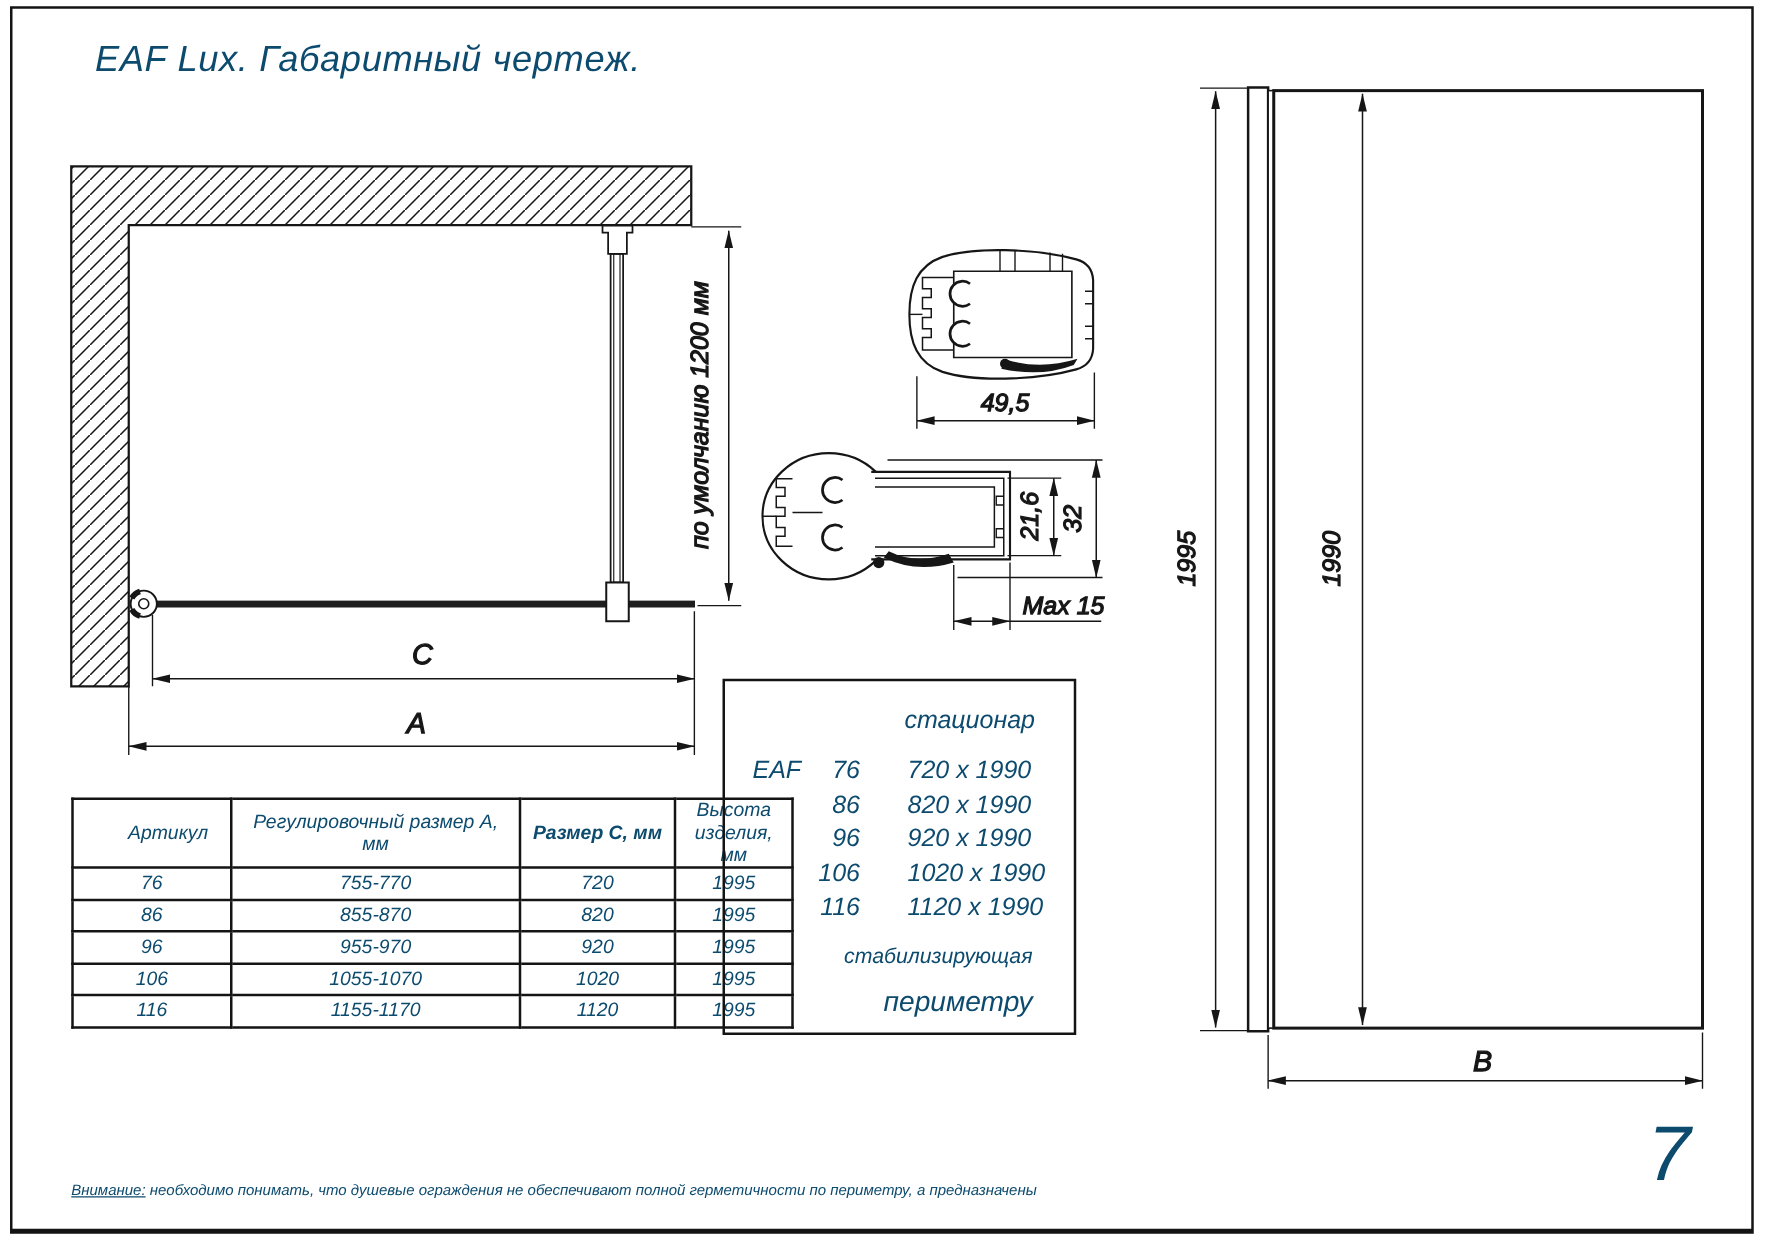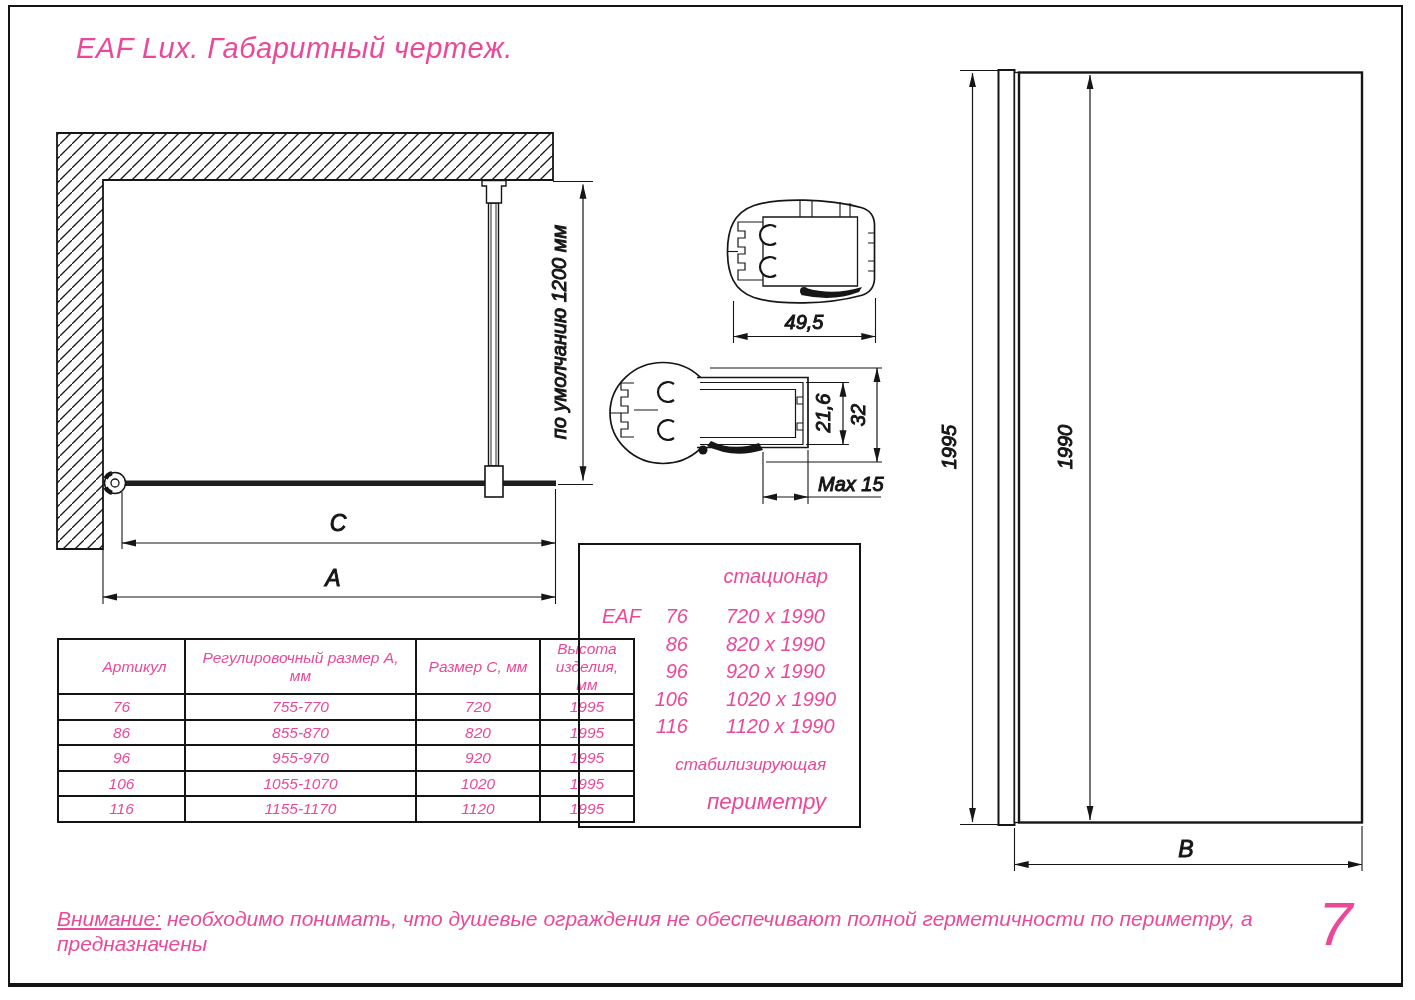--- a/index.html
+++ b/index.html
@@ -1,42 +1,42 @@
 <!DOCTYPE html>
 <html><head>
 <meta charset="utf-8">
 <style>
   html,body{margin:0;padding:0;background:#fff;}
   #page{position:relative;width:1415px;height:1000px;background:#fff;overflow:hidden;
-        font-family:"Liberation Sans",sans-serif;color:#ec4899;}
+        font-family:"Liberation Sans",sans-serif;color:#0c4a6e;}
   #frame{position:absolute;left:8px;top:5px;width:1395px;height:982px;
          border:2px solid #141414;border-bottom-width:4px;box-sizing:border-box;}
   .overlay{position:absolute;left:0;top:0;width:1415px;height:1000px;}
   #title{position:absolute;left:76px;top:32px;font-size:29px;font-style:italic;
          font-weight:500;letter-spacing:.5px;}
   
   #spec{position:absolute;left:57px;top:638px;border-collapse:collapse;
         font-style:italic;font-size:15.5px;text-align:center;table-layout:fixed;}
   #spec td{border:2px solid #141414;padding:0 4px;line-height:1.15;}
-  #spec .c0{width:91px;padding-left:30px;} #spec .c1{width:221px;} #spec .c2{width:114px;} #spec .c3{width:84px;}
+  #spec .c0{width:91px;padding-left:30px;} #spec .c1{width:221px;} #spec .c2{width:114px;font-weight:bold;} #spec .c3{width:84px;}
   #spec .hrow td{height:50px;}
   #spec .drow td{height:23.5px;}
   
   #mbox{position:absolute;left:578px;top:543px;width:283px;height:285px;
         border:2px solid #141414;box-sizing:border-box;font-style:italic;font-size:20px;}
   #mbox .hdr{position:absolute;top:20px;right:31px;}
   #mbox .row{position:absolute;left:0;width:100%;height:27px;}
   #mbox .series{position:absolute;left:22px;}
   #mbox .code{position:absolute;left:58px;width:50px;text-align:right;}
   #mbox .size{position:absolute;left:146px;}
   #mbox .foot1{position:absolute;top:210px;right:33px;font-size:17px;}
   #mbox .foot2{position:absolute;top:244px;right:33px;font-size:22.5px;}
   
-  #note{position:absolute;left:57px;top:906px;width:1210px;font-style:italic;
-        font-size:21px;line-height:25px;}
+  #note{position:absolute;left:57px;top:940px;width:1210px;font-style:italic;
+        font-size:12px;line-height:25px;}
   #note .u{text-decoration:underline;}
   #pagenum{position:absolute;left:1318px;top:888px;font-size:62px;font-style:italic;}
   .dim-label{font:italic 20px "Liberation Sans",sans-serif;fill:#161616;}
   .dim-letter{font:italic 23px "Liberation Sans",sans-serif;fill:#161616;}
 </style>
 </head>
 <body>
 
 <div id="page">
   <div id="frame"></div>

